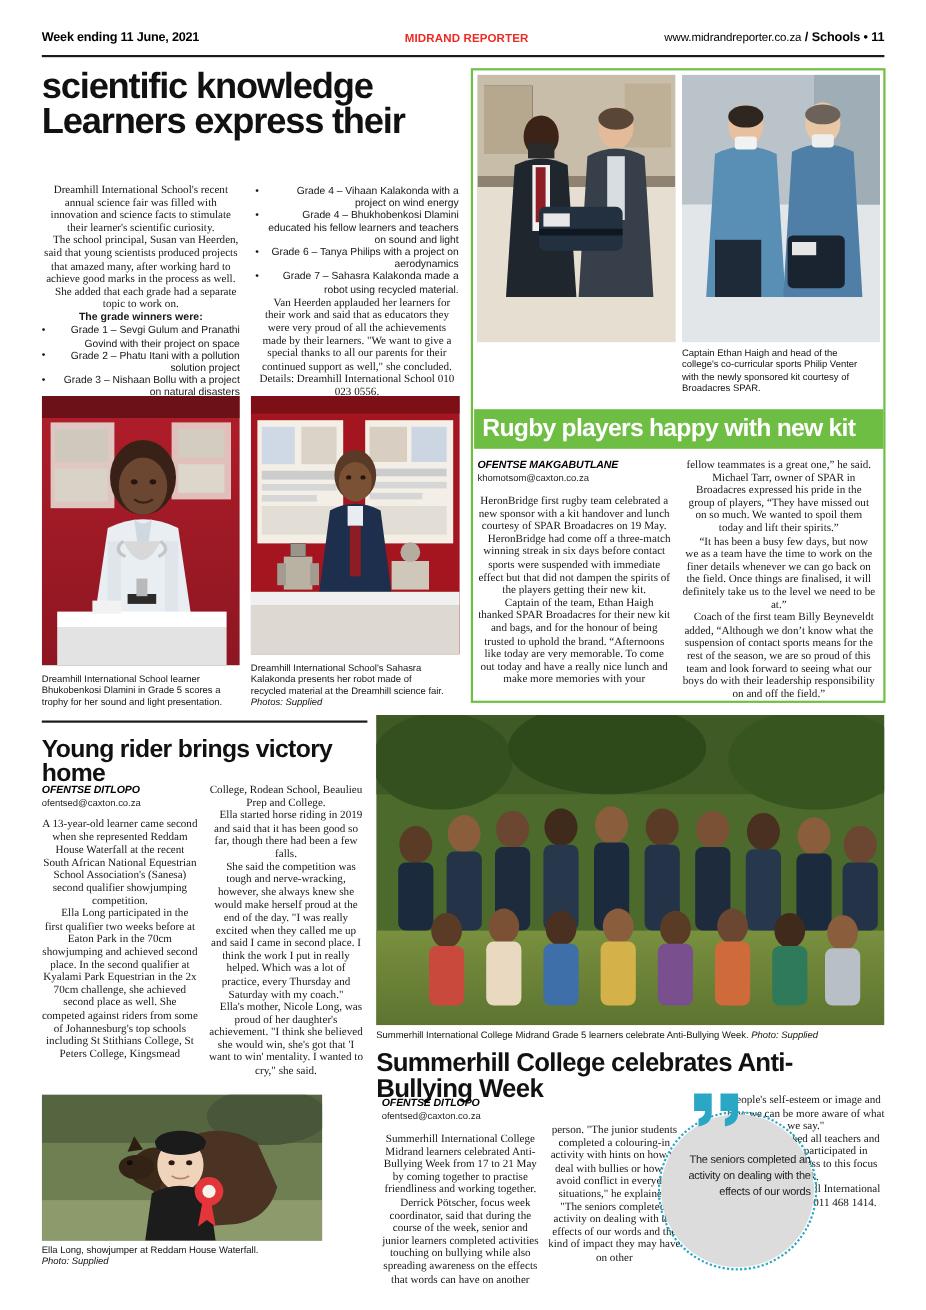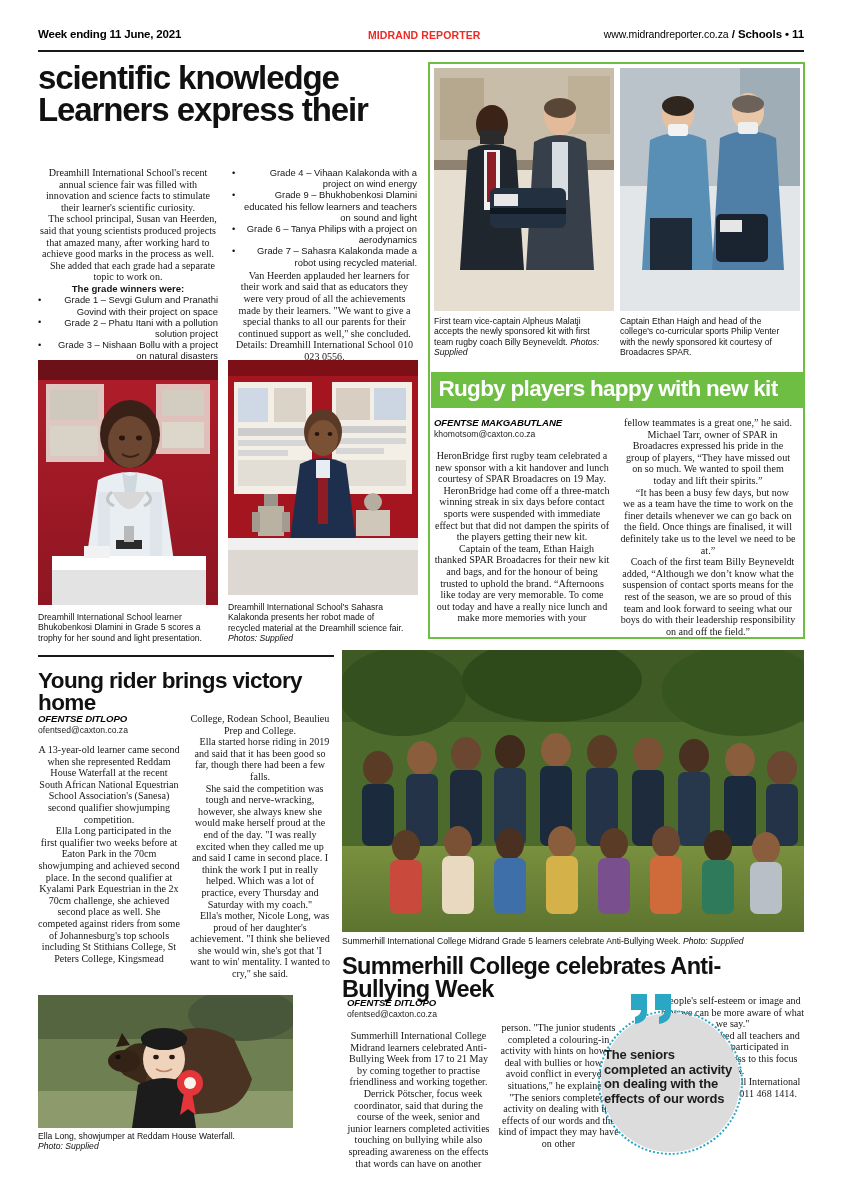--- a/index.html
+++ b/index.html
@@ -58,22 +58,22 @@
   
   .rule{position:absolute;background:#1a1a1a;}
 
   
   .quote-circle{position:absolute;left:601px;top:1013px;width:139px;height:139px;
     border-radius:50%;background:#dcdcdc;}
   .quote-dots{position:absolute;left:598px;top:1010px;width:145px;height:145px;
     border-radius:50%;border:2px dotted #2aa7c4;box-sizing:border-box;}
   .quote-mark{position:absolute;left:629px;top:992px;width:46px;height:34px;}
   .quote-text{position:absolute;left:604px;top:1048px;width:133px;
-    text-align:left;font-family:"Liberation Sans",sans-serif;font-weight:bold;
-    font-size:13px;line-height:14.6px;color:#1c1c1c;letter-spacing:-0.2px;}
+    text-align:right;font-family:"Liberation Sans",sans-serif;font-weight:normal;
+    font-size:10px;line-height:14.6px;color:#1c1c1c;letter-spacing:-0.2px;}
 </style>
 </head>
 <body>
 
 <div class="page">
 
   <div class="masthead">
     <div class="mast-left">Week ending 11 June, 2021</div>
     <div class="mast-center">MIDRAND REPORTER</div>
     <div class="mast-right">
@@ -95,21 +95,21 @@
     <ul class="bullets">
       <li>Grade 1 – Sevgi Gulum and Pranathi Govind with their project on space</li>
       <li>Grade 2 – Phatu Itani with a pollution solution project</li>
       <li>Grade 3 – Nishaan Bollu with a project on natural disasters</li>
     </ul>
   </div>
 
   <div class="body-col" style="position:absolute;left:232px;top:167px;width:185px;">
     <ul class="bullets">
       <li>Grade 4 – Vihaan Kalakonda with a project on wind energy</li>
-      <li>Grade 9 – Bhukhobenkosi Dlamini educated his fellow learners and teachers on sound and light</li>
+      <li>Grade 4 – Bhukhobenkosi Dlamini educated his fellow learners and teachers on sound and light</li>
       <li>Grade 6 – Tanya Philips with a project on aerodynamics</li>
       <li>Grade 7 – Sahasra Kalakonda made a robot using recycled material.</li>
     </ul>
     <p style="margin-top:2px;">Van Heerden applauded her learners for their work and said that as educators they were very proud of all the achievements made by their learners. "We want to give a special thanks to all our parents for their continued support as well," she concluded.</p>
     <p class="noind">Details: Dreamhill International School 010 023 0556.</p>
   </div>
 
   <div class="photo" style="left:38px;top:360px;width:180px;height:245px;">
     <svg viewBox="0 0 180 245" preserveAspectRatio="none">
       <defs>
@@ -213,21 +213,20 @@
       <ellipse cx="126" cy="48" rx="16" ry="19" fill="#e3bb9b"></ellipse>
       <ellipse cx="126" cy="40" rx="16" ry="10" fill="#5a4636"></ellipse>
       <path d="M100 74 q26 -14 52 0 l8 128 -68 0 z" fill="#37404a"></path>
       <rect x="118" y="74" width="16" height="58" fill="#d8dde2"></rect>
 
       <rect x="56" y="120" width="76" height="40" rx="6" fill="#22303f"></rect>
       <rect x="60" y="126" width="24" height="12" fill="#e8e8e8"></rect>
       <rect x="56" y="140" width="76" height="6" fill="#0f1720"></rect>
     </svg>
   </div>
-  <div class="cap" style="position:absolute;left:434px;top:316px;width:176px;"><span>First team vice-captain Alpheus Malatji accepts the newly sponsored kit with first team rugby coach Billy Beyneveldt. </span><i>Photos: Supplied</i></div>
 
   <div class="photo" style="left:620px;top:68px;width:180px;height:243px;">
     <svg viewBox="0 0 180 243" preserveAspectRatio="none">
       <rect width="180" height="243" fill="#cdd4d8"></rect>
       <rect x="0" y="0" width="180" height="118" fill="#b9c3c9"></rect>
       <rect x="0" y="118" width="180" height="125" fill="#e2e6e8"></rect>
       <rect x="120" y="0" width="60" height="118" fill="#9fadb6"></rect>
 
       <ellipse cx="58" cy="46" rx="16" ry="19" fill="#e7c0a0"></ellipse>
       <ellipse cx="58" cy="38" rx="16" ry="10" fill="#2f2620"></ellipse>

